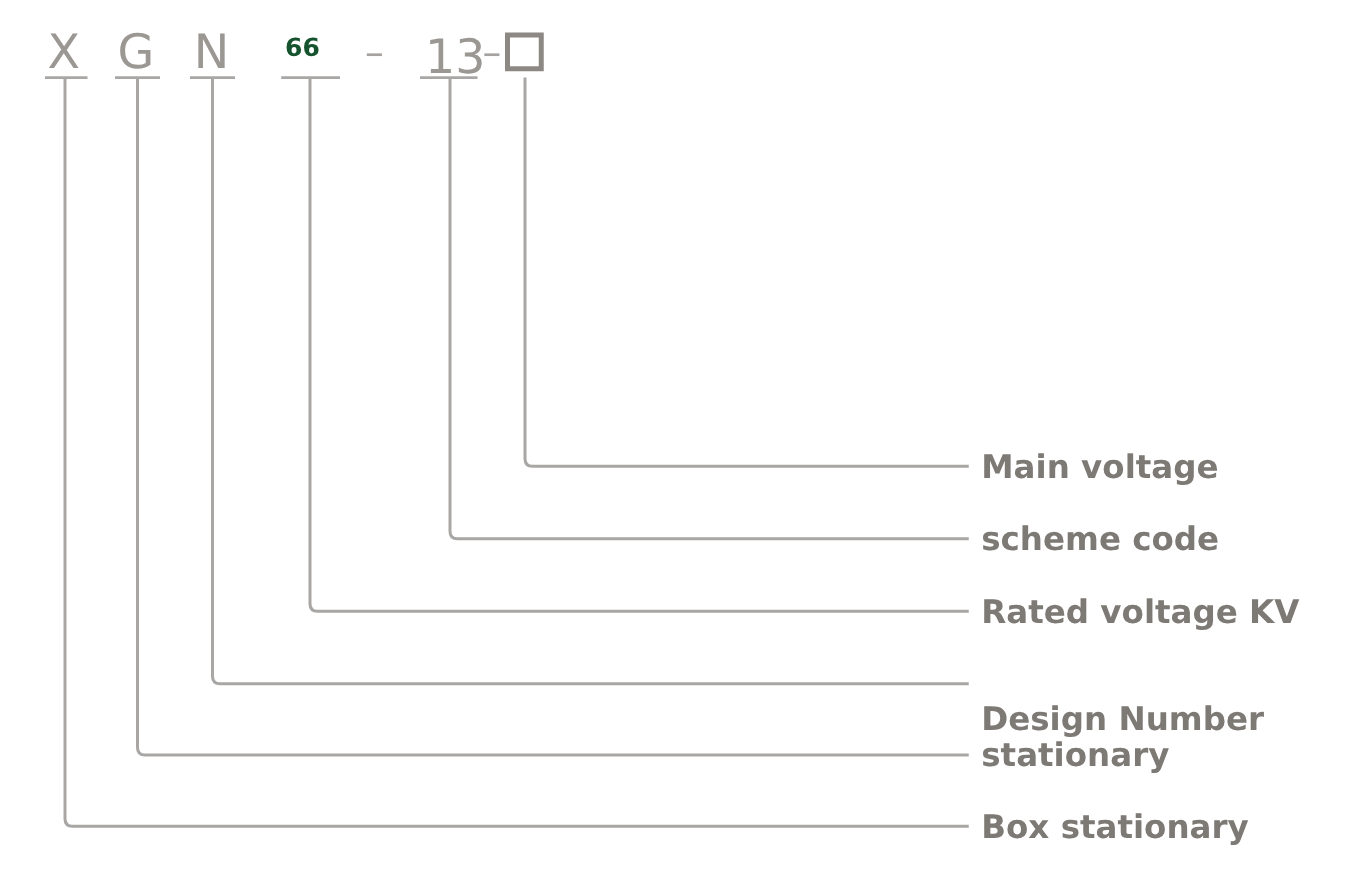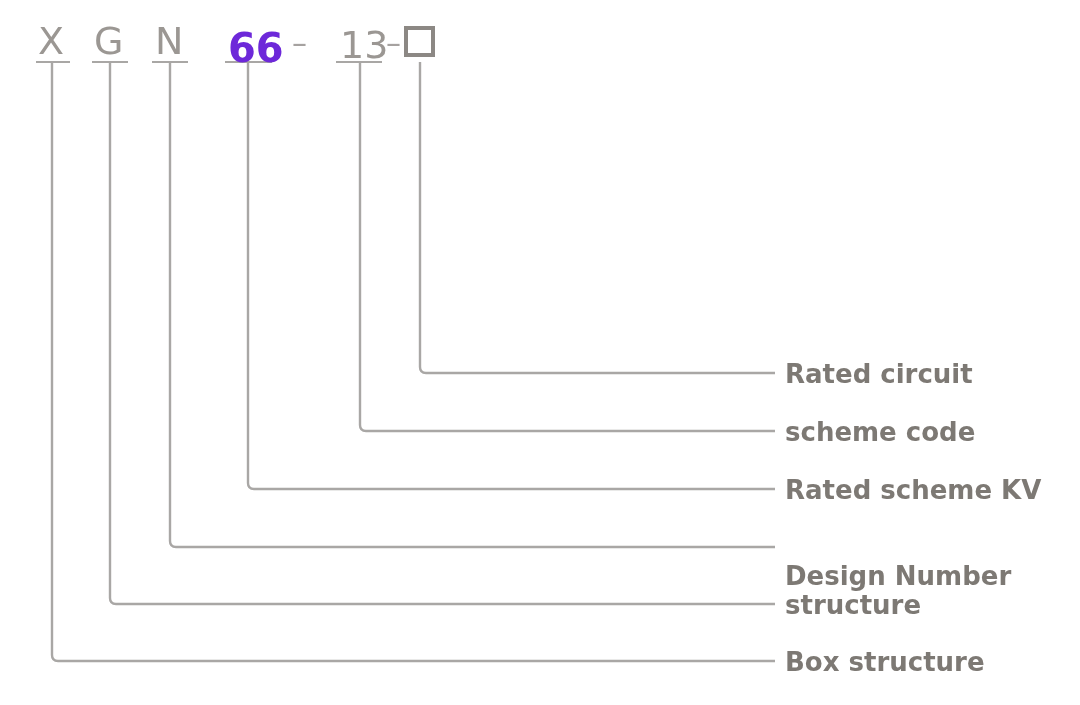--- a/index.html
+++ b/index.html
@@ -31,22 +31,22 @@
     color: #9b9793;
     font-family: "DejaVu Sans", "Liberation Sans", sans-serif;
     font-weight: 400;
     font-size: 38px;
     line-height: 1;
     white-space: pre;
     letter-spacing: 0px;
   }
   .code-char.bold {
     font-weight: 700;
-    font-size: 40px;
-    color: #6d28d9;
+    font-size: 20px;
+    color: #14532d;
   }
   .code-dash {
     position: absolute;
     color: #a6a2a0;
     font-family: "DejaVu Sans", "Liberation Sans", sans-serif;
     font-weight: 400;
     font-size: 30px;
     line-height: 1;
   }
   .code-box {
@@ -92,21 +92,21 @@
       <div class="code-char" style="left: 38px; top: 22px;">X</div>
       <div class="code-char" style="left: 94px; top: 22px;">G</div>
       <div class="code-char" style="left: 155px; top: 22px;">N</div>
       <div class="code-char bold" style="left: 228px; top: 28px;">66</div>
       <div class="code-char" style="left: 340px; top: 26px;">13</div>
       <div class="code-dash" style="left: 292px; top: 28px;">–</div>
       <div class="code-dash" style="left: 386px; top: 28px;">–</div>
       <div class="code-box" style="left: 404px; top: 26px; width: 31px; height: 31px;"></div>
     </div>
   <div id="labels-layer">
-      <div class="leader-label" style="left: 785px; top: 361px;">Rated circuit</div>
+      <div class="leader-label" style="left: 785px; top: 361px;">Main voltage</div>
       <div class="leader-label" style="left: 785px; top: 419px;">scheme code</div>
-      <div class="leader-label" style="left: 785px; top: 477px;">Rated scheme KV</div>
+      <div class="leader-label" style="left: 785px; top: 477px;">Rated voltage KV</div>
       <div class="leader-label" style="left: 785px; top: 535px; margin-top: 28px;">Design Number</div>
-      <div class="leader-label" style="left: 785px; top: 592px;">structure</div>
-      <div class="leader-label" style="left: 785px; top: 649px;">Box structure</div>
+      <div class="leader-label" style="left: 785px; top: 592px;">stationary</div>
+      <div class="leader-label" style="left: 785px; top: 649px;">Box stationary</div>
     </div>
 
 </div>
 
 </body></html>

